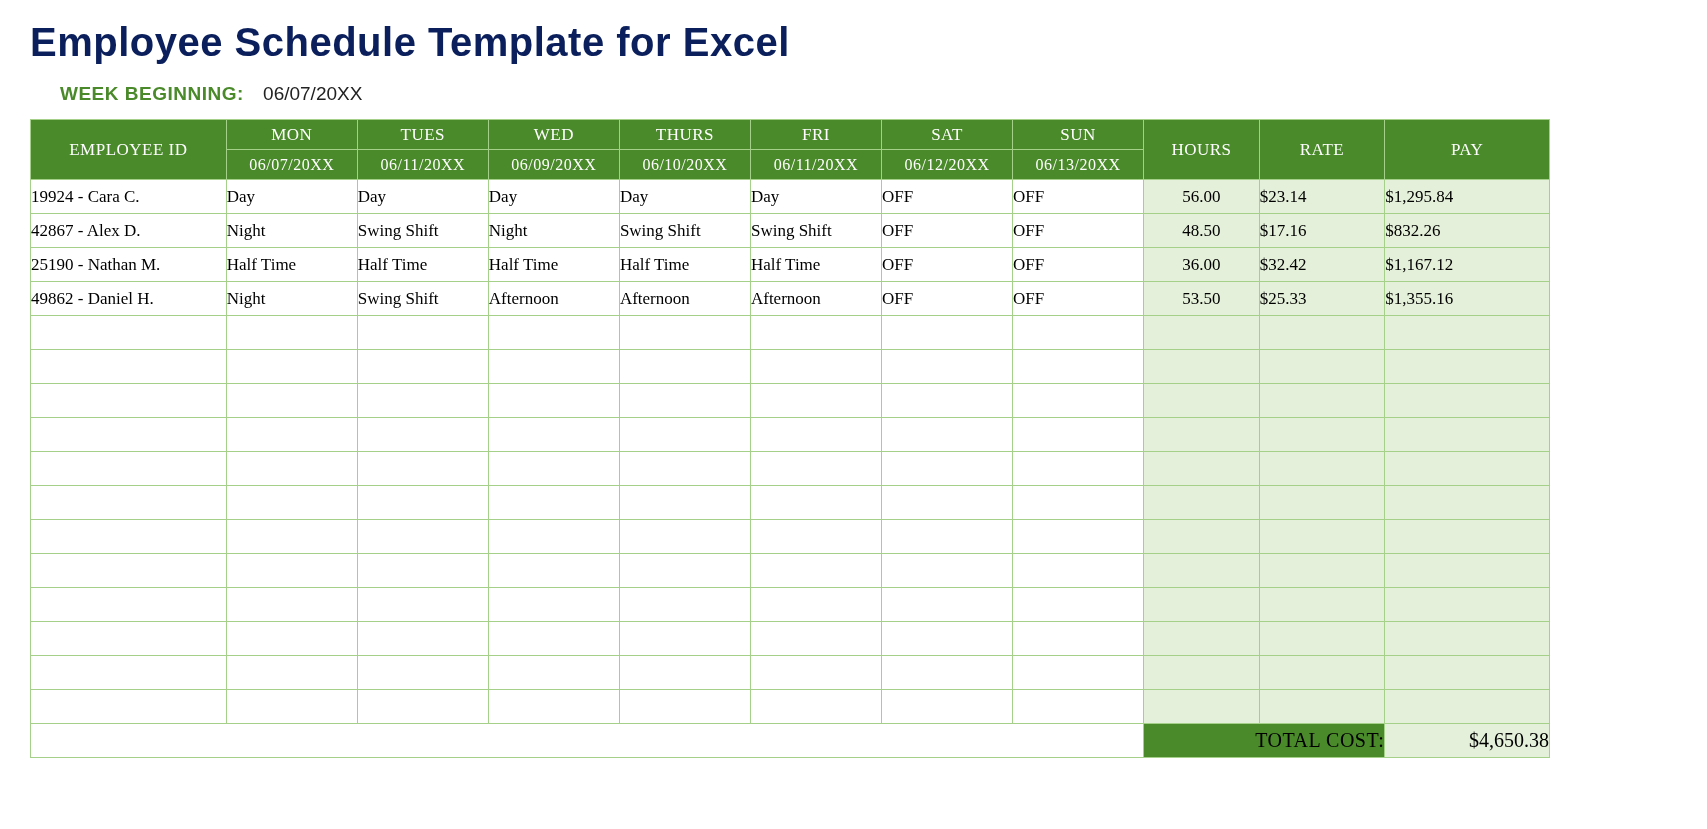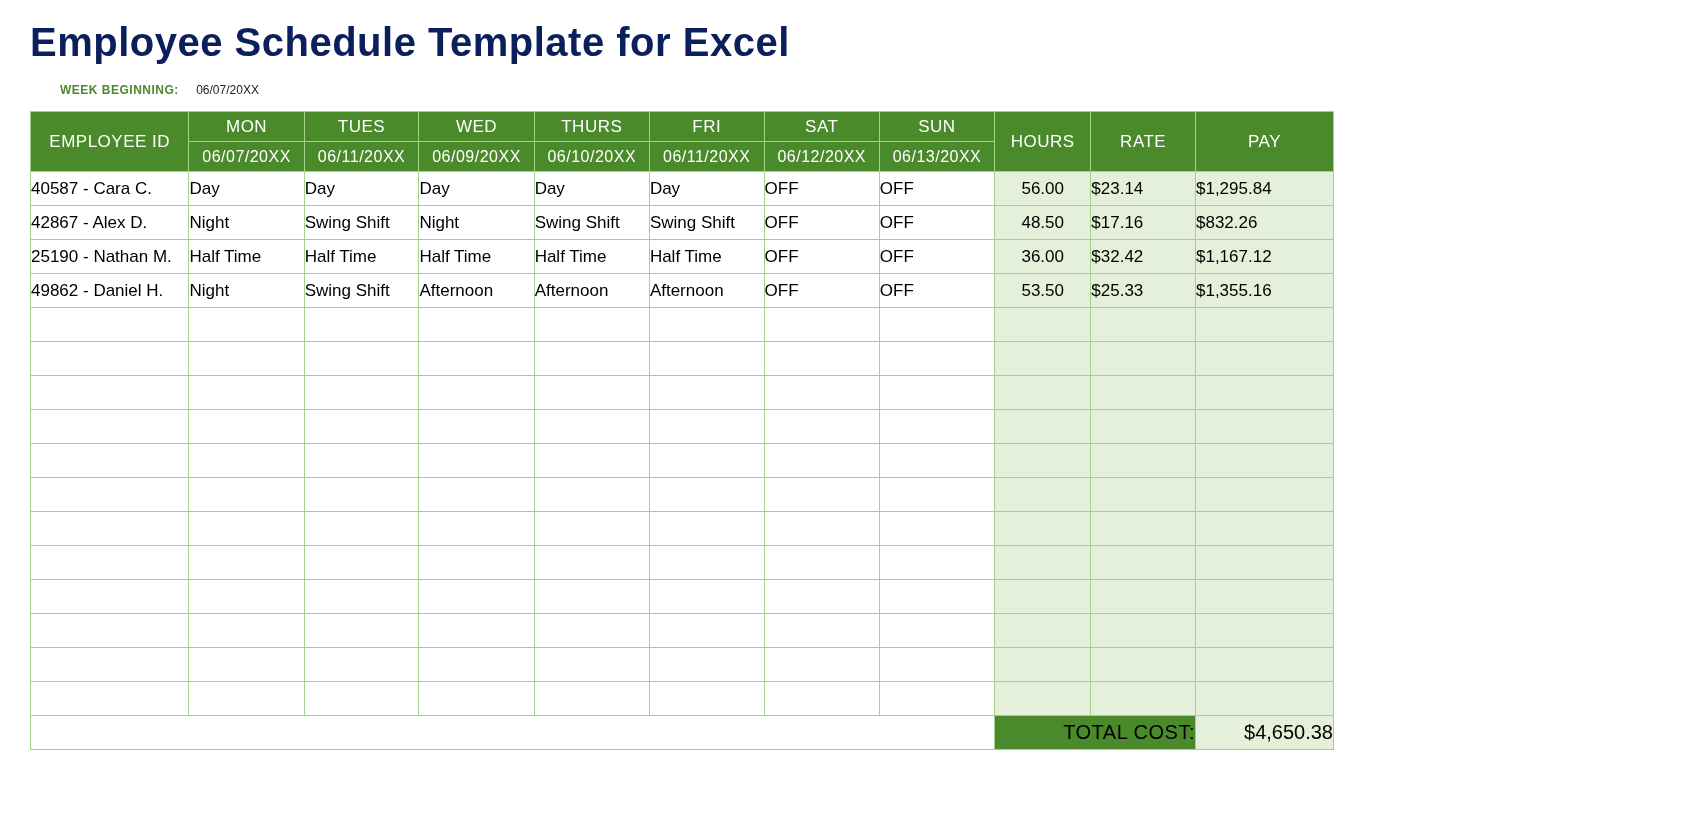--- a/index.html
+++ b/index.html
@@ -14,35 +14,36 @@
   .title {
     font-size: 40px;
     font-weight: bold;
     color: #0a1f5c;
     margin: 0 0 18px 0;
     letter-spacing: 0.5px;
   }
   .week-row {
     margin-left: 30px;
     margin-bottom: 14px;
-    font-size: 12px;
+    font-size: 19px;
   }
   .week-label {
     color: #4a8a2a;
     font-weight: bold;
     letter-spacing: 0.5px;
     margin-right: 14px;
   }
   .week-value { color: #222; }
 
   table.sched {
     border-collapse: collapse;
-    width: 1304px;
+    width: 1520px;
     margin-left: 0;
     font-size: 17px;
+    font-family: Liberation Serif, serif;
   }
   table.sched th, table.sched td {
     border: 1px solid #a4d08a;
     height: 34px;
     padding: 0;
   }
 
   
   .col-emp   { width: 200px; }
   .col-day   { width: 133px; }
@@ -131,21 +132,21 @@
       <th>06/11/20XX</th>
       <th>06/09/20XX</th>
       <th>06/10/20XX</th>
       <th>06/11/20XX</th>
       <th>06/12/20XX</th>
       <th>06/13/20XX</th>
     </tr>
   </thead>
   <tbody id="sched-body">
       <tr>
-        <td class="">40587 - Cara C.</td>
+        <td class="">19924 - Cara C.</td>
         <td class="">Day</td>
         <td class="">Day</td>
         <td class="">Day</td>
         <td class="">Day</td>
         <td class="">Day</td>
         <td class="">OFF</td>
         <td class="">OFF</td>
         <td class="hours sum-bg">56.00</td>
         <td class="num sum-bg">$23.14</td>
         <td class="num sum-bg">$1,295.84</td>

